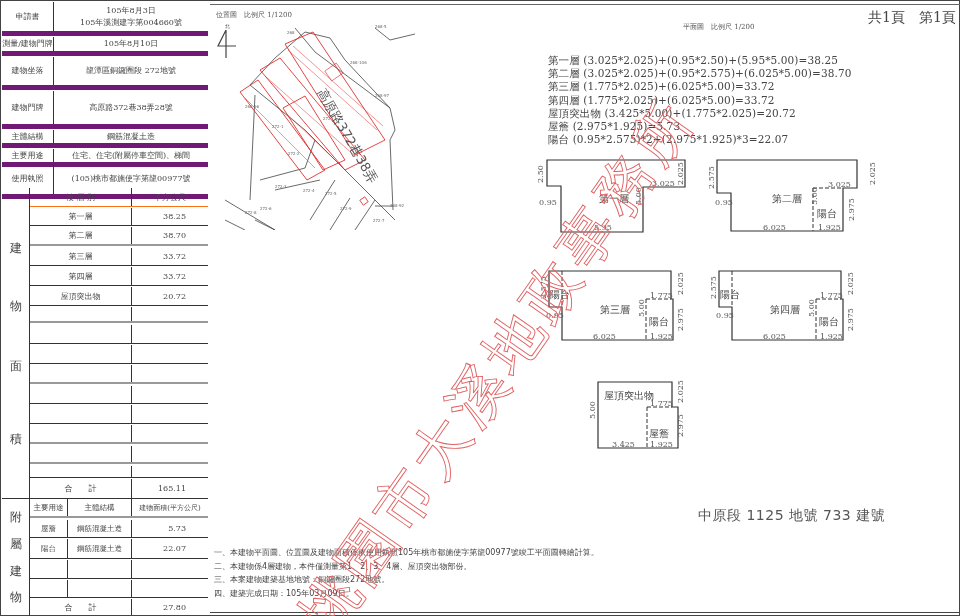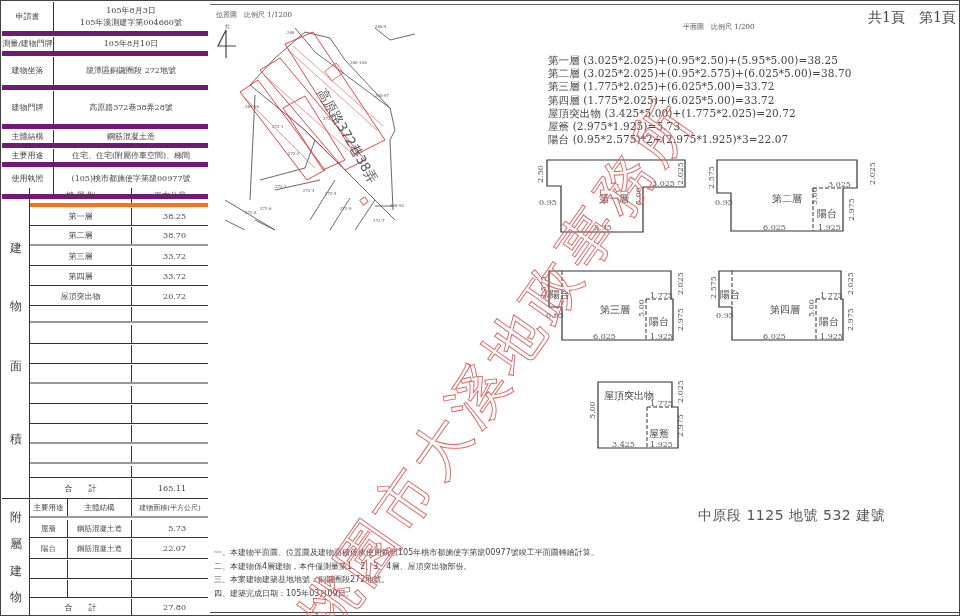--- a/index.html
+++ b/index.html
@@ -89,21 +89,21 @@
   </div>
 
   <div class="vcol" style="top:186px;height:310px;">
     <span class="vchar" style="top:52px;">建</span>
     <span class="vchar" style="top:110px;">物</span>
     <span class="vchar" style="top:170px;">面</span>
     <span class="vchar" style="top:243px;">積</span>
   </div>
   <div class="row" style="top:496px;height:1px;border-bottom:1px solid #333;"></div>
 
-  <div class="sub" style="top:186px;height:19px;border-bottom:4px solid #f97316;">
+  <div class="sub" style="top:186px;height:19px;border-bottom:1px solid #f97316;">
     <div class="a">樓 層 別</div>
     <div class="b hb">平方公尺</div>
   </div>
   <div class="sub" style="top:206px;height:18px;border-bottom:1px solid #333;">
     <div class="a">第一層</div>
     <div class="b">38.25</div>
   </div>
   <div class="sub" style="top:225px;height:19px;border-bottom:2px solid #999;">
     <div class="a">第二層</div>
     <div class="b">38.70</div>
@@ -331,21 +331,21 @@
   <text class="dim" x="32" y="72">3.425</text>
   <text class="dim" x="70" y="31">1.775</text>
   <text class="dim" x="103" y="28" transform="rotate(-90 103 28)">2.025</text>
   <text class="dim" x="103" y="62" transform="rotate(-90 103 62)">2.975</text>
   <text class="dim" x="70" y="72">1.925</text>
   <text class="rm" x="24" y="24">屋頂突出物</text>
   <text class="rm" x="69" y="62">屋簷</text>
 </svg>
 
 <div class="renumber">
-  <div>中原段 1125 地號 532 建號</div>
+  <div>中原段 1125 地號 733 建號</div>
 </div>
 
 <div class="notes">
   <div>一、本建物平面圖、位置圖及建物面積係依使用執照105年桃市都施使字第龍00977號竣工平面圖轉繪計算。</div>
   <div>二、本建物係4層建物，本件僅測量第1、2、3、4層、屋頂突出物部份。</div>
   <div>三、本案建物建築基地地號：銅鑼圈段272地號。</div>
   <div>四、建築完成日期：105年03月09日。</div>
 </div>
 
 <svg class="watermark" width="960" height="616">

